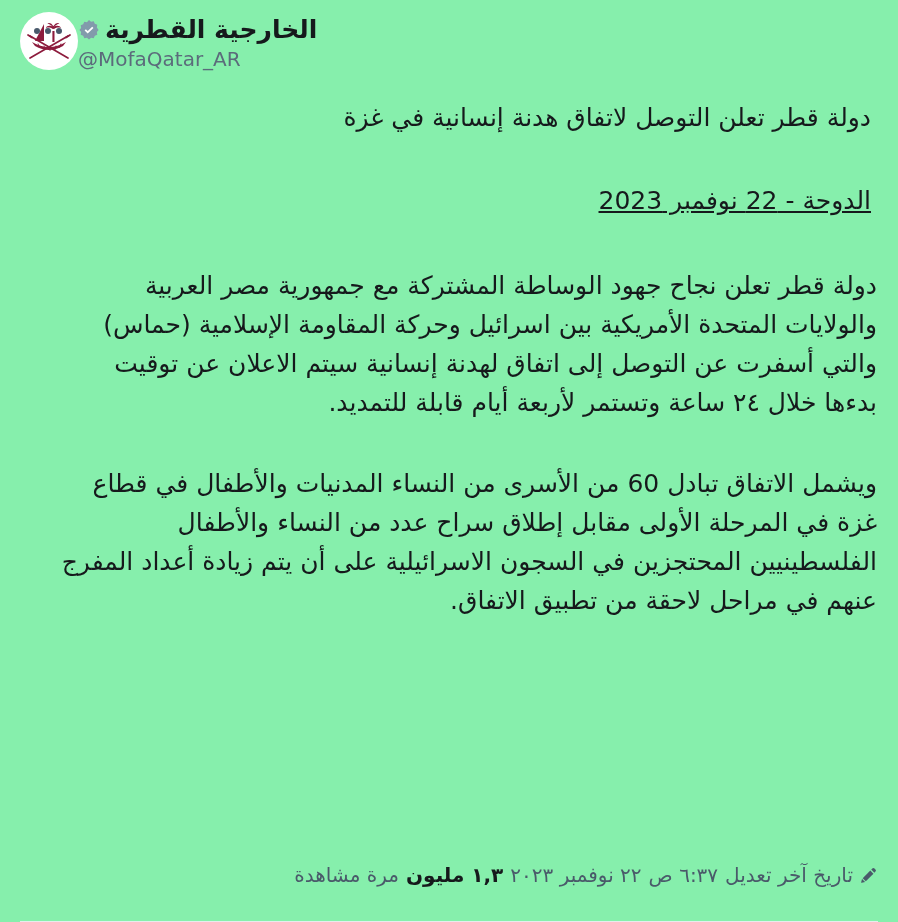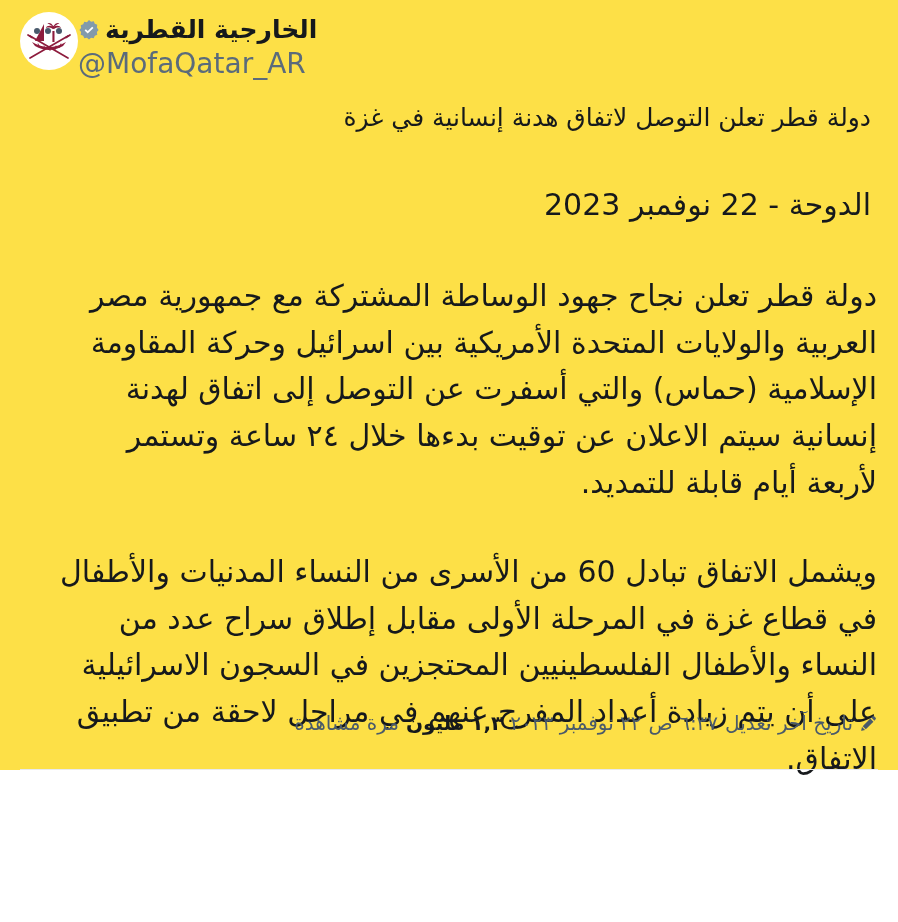--- a/index.html
+++ b/index.html
@@ -13,22 +13,22 @@
   body {
     font-family: "DejaVu Sans", "Liberation Sans", sans-serif;
     color: #16191c;
     -webkit-font-smoothing: antialiased;
     overflow: hidden;
   }
 
   .post {
     position: relative;
     width: 898px;
-    height: 770px;
-    background: #fde047;
+    height: 922px;
+    background: #86efac;
     padding: 0 20px;
   }
 
   
   .post-header {
     display: flex;
     flex-direction: row;
     align-items: flex-start;
     height: 86px;
     padding-top: 12px;
@@ -71,21 +71,21 @@
   }
 
   .verified-badge {
     width: 22px;
     height: 22px;
     flex: 0 0 22px;
     display: block;
   }
 
   .handle {
-    font-size: 28px;
+    font-size: 20px;
     color: #5b6b7b;
     line-height: 1.3;
     margin-top: 1px;
     direction: ltr;
   }
 
   .more-menu {
     position: absolute;
     top: 22px;
     left: 28px;
@@ -114,29 +114,30 @@
 
   .headline {
     font-size: 25px;
     line-height: 1.45;
     color: #16191c;
     margin-top: 14px;
     padding-right: 6px;
   }
 
   .dateline {
-    font-size: 30px;
+    font-size: 25px;
     line-height: 1.45;
     color: #16191c;
     margin-top: 47px;
     padding-right: 6px;
+    text-decoration: underline;
   }
 
   .para {
-    font-size: 30px;
+    font-size: 25px;
     line-height: 1.56;
     color: #16191c;
     margin-top: 42px;
     text-align: right;
   }
   .para.p1 { margin-top: 46px; }
 
   
   .post-footer {
     position: absolute;

